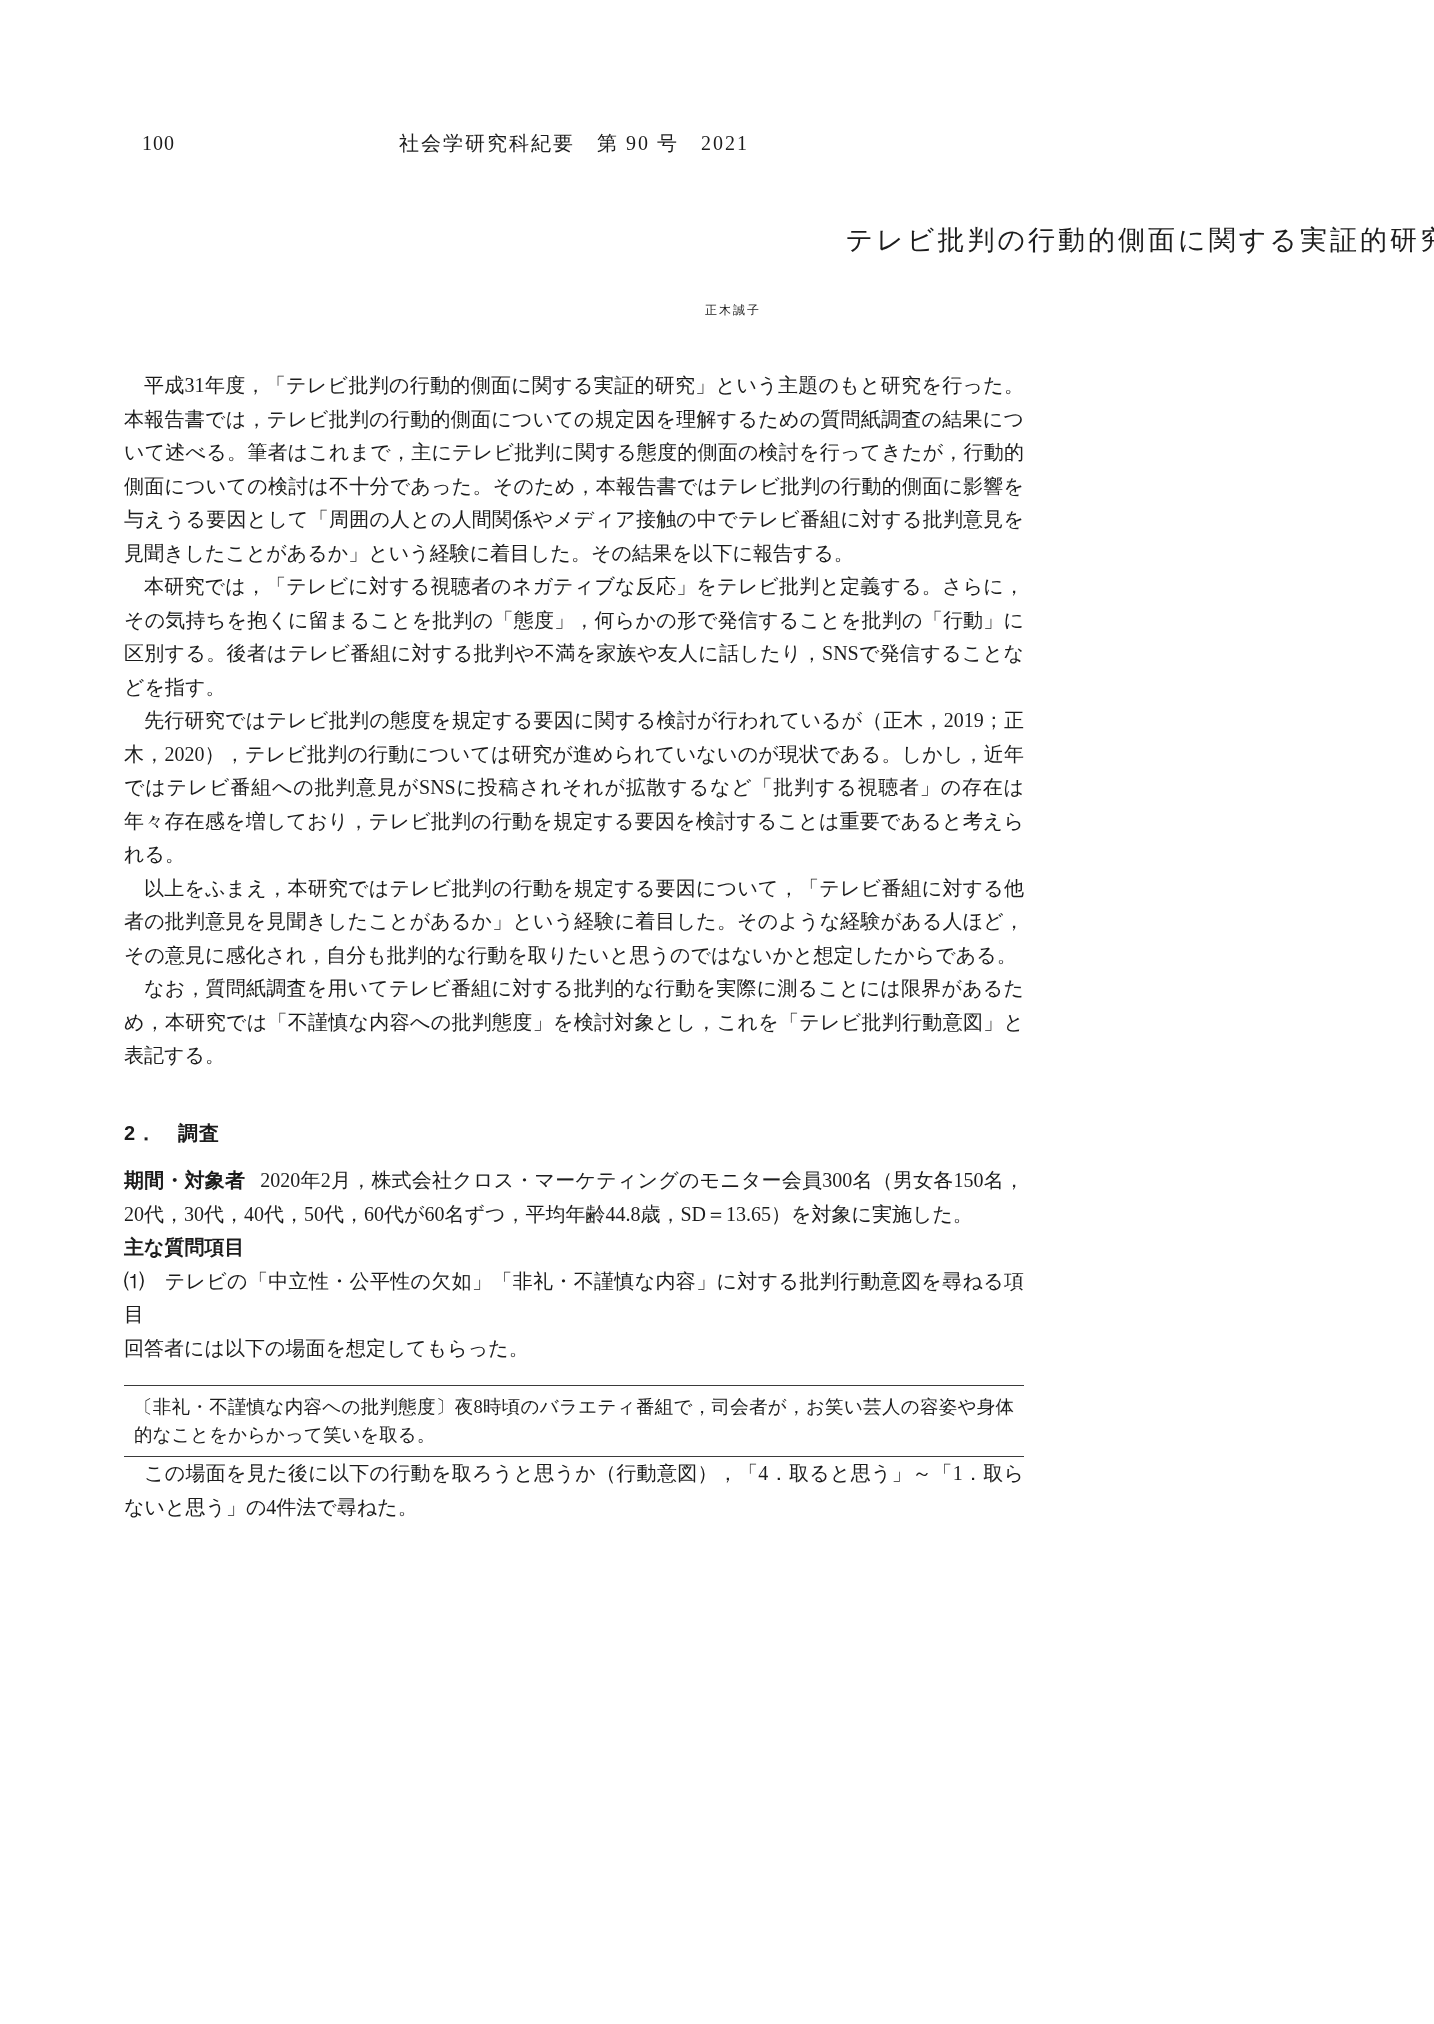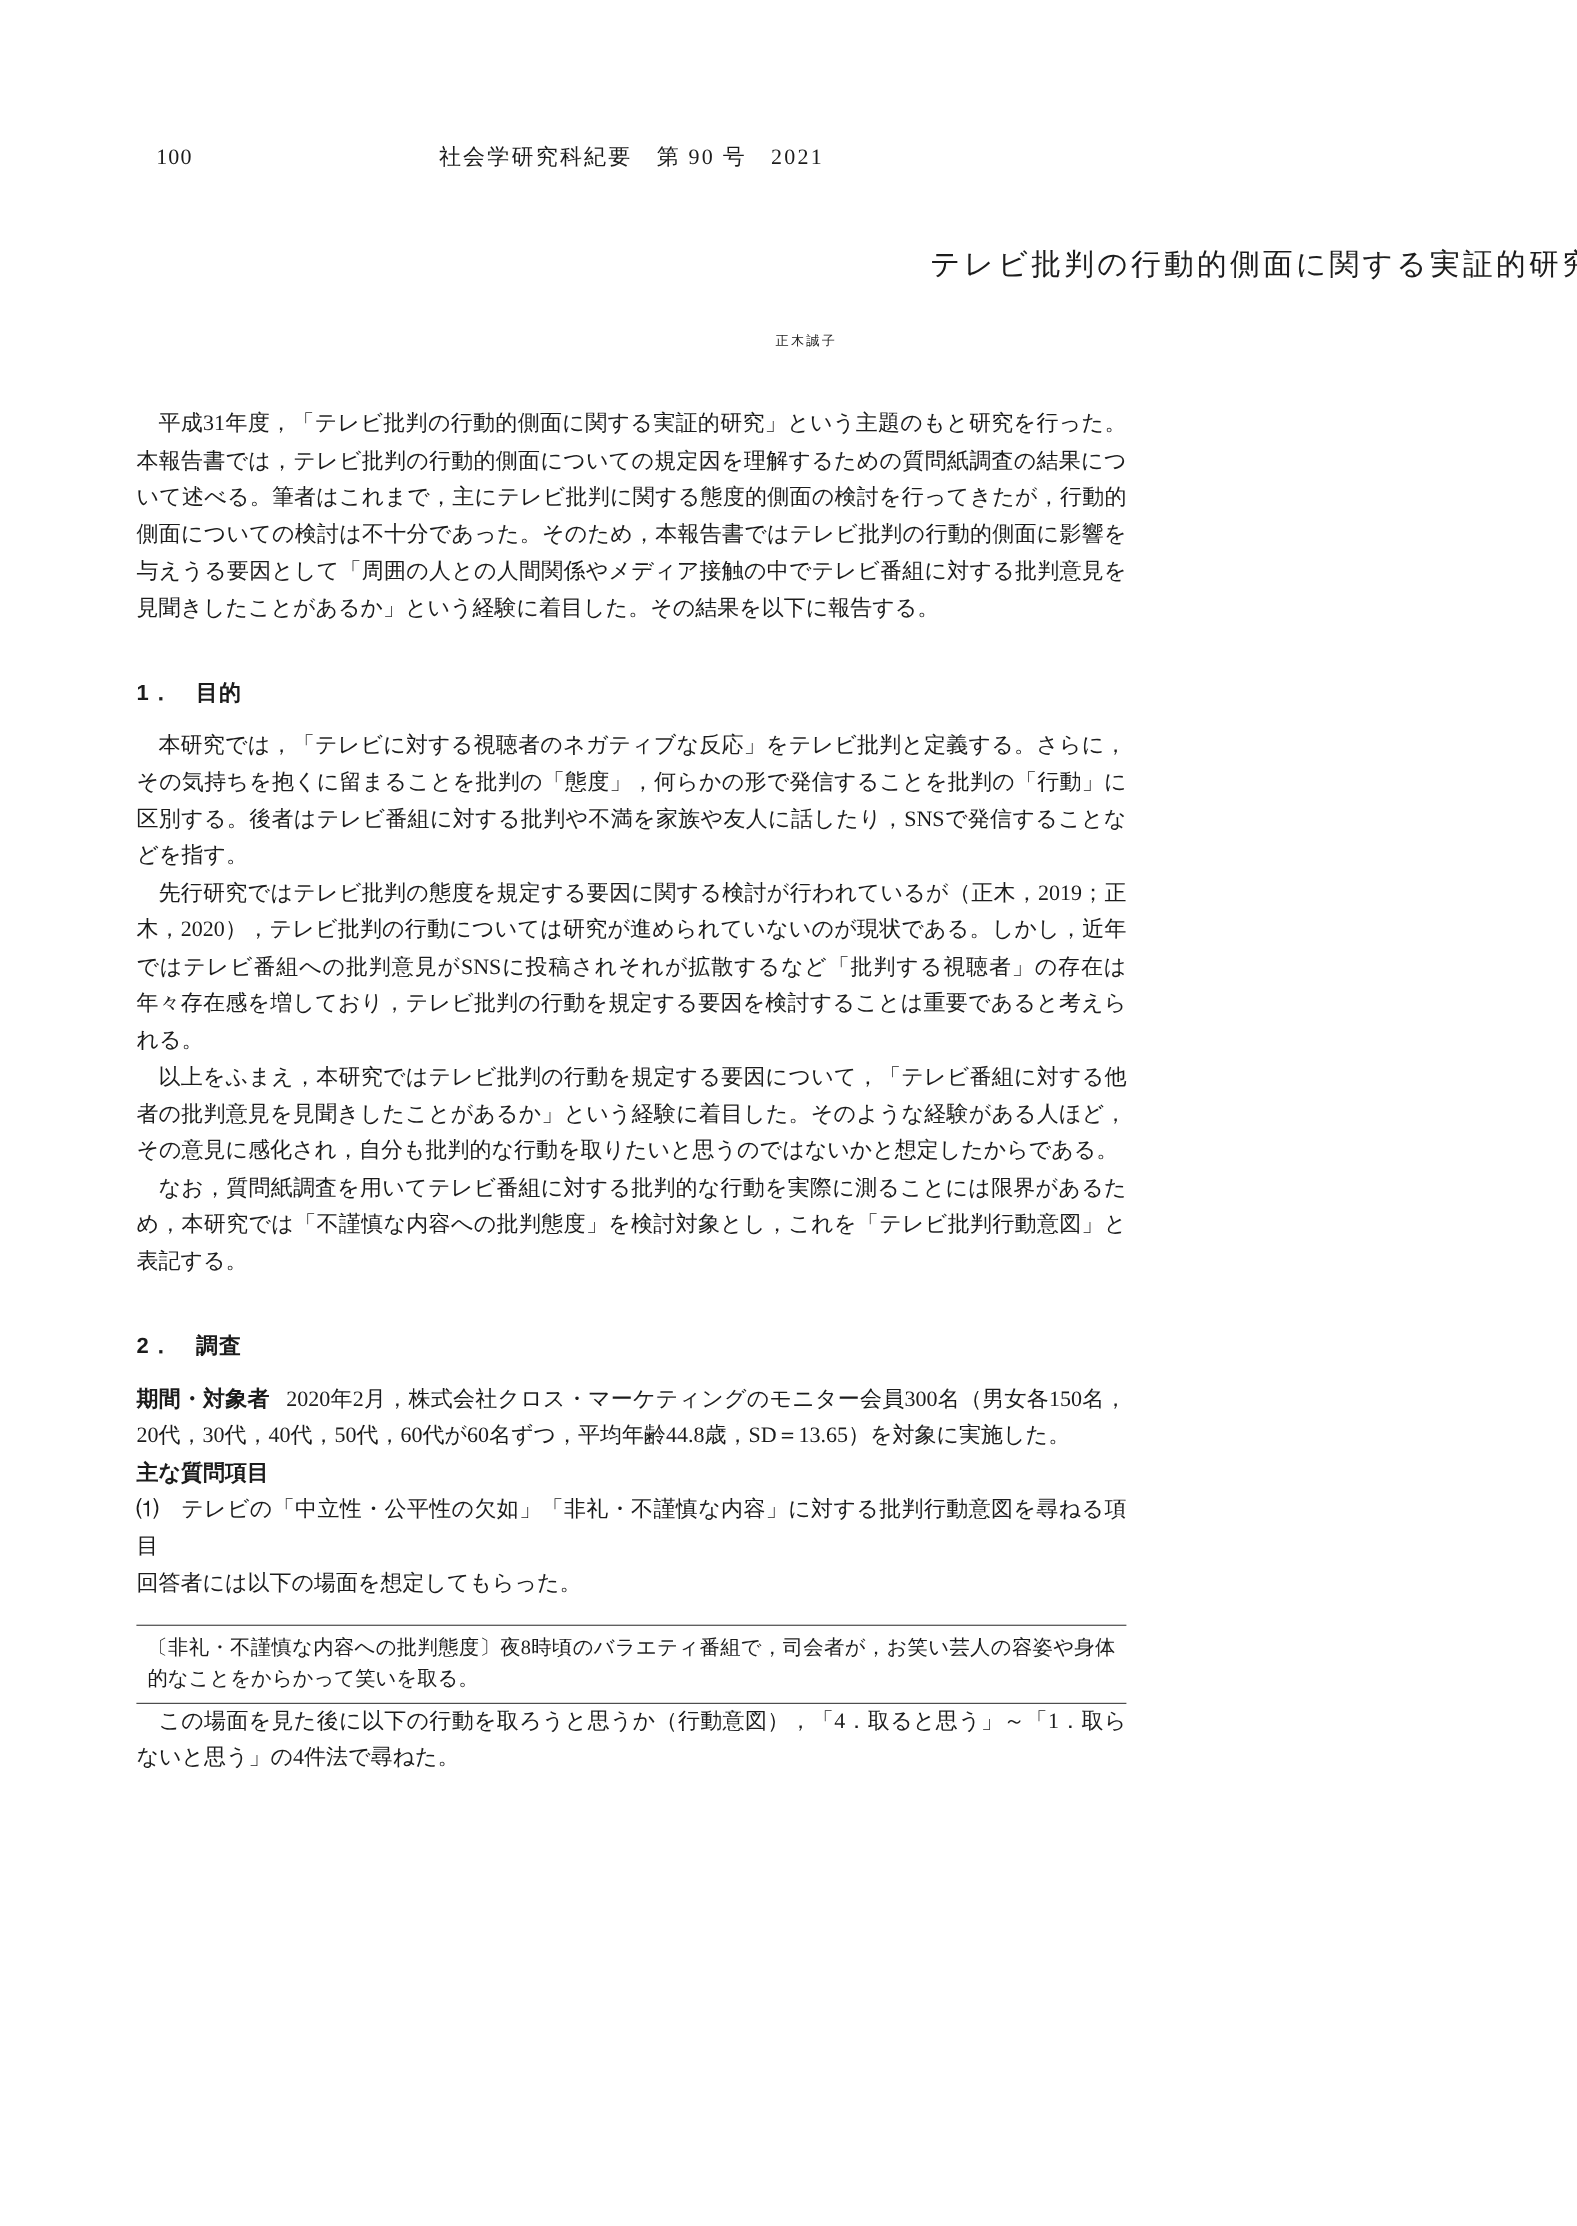--- a/index.html
+++ b/index.html
@@ -117,21 +117,20 @@
     <div class="journal-line">社会学研究科紀要　第 90 号　2021</div>
   </div>
 
   <h1 class="doc-title">テレビ批判の行動的側面に関する実証的研究</h1>
   <div class="doc-author">正木誠子</div>
 
   <div class="content body-text">
 
     <p class="para">平成31年度，「テレビ批判の行動的側面に関する実証的研究」という主題のもと研究を行った。本報告書では，テレビ批判の行動的側面についての規定因を理解するための質問紙調査の結果について述べる。筆者はこれまで，主にテレビ批判に関する態度的側面の検討を行ってきたが，行動的側面についての検討は不十分であった。そのため，本報告書ではテレビ批判の行動的側面に影響を与えうる要因として「周囲の人との人間関係やメディア接触の中でテレビ番組に対する批判意見を見聞きしたことがあるか」という経験に着目した。その結果を以下に報告する。</p>
 
-    <div class="sec-heading">1．　目的</div>
     <p class="para">本研究では，「テレビに対する視聴者のネガティブな反応」をテレビ批判と定義する。さらに，その気持ちを抱くに留まることを批判の「態度」，何らかの形で発信することを批判の「行動」に区別する。後者はテレビ番組に対する批判や不満を家族や友人に話したり，SNSで発信することなどを指す。</p>
     <p class="para">先行研究ではテレビ批判の態度を規定する要因に関する検討が行われているが（正木，2019；正木，2020），テレビ批判の行動については研究が進められていないのが現状である。しかし，近年ではテレビ番組への批判意見がSNSに投稿されそれが拡散するなど「批判する視聴者」の存在は年々存在感を増しており，テレビ批判の行動を規定する要因を検討することは重要であると考えられる。</p>
     <p class="para">以上をふまえ，本研究ではテレビ批判の行動を規定する要因について，「テレビ番組に対する他者の批判意見を見聞きしたことがあるか」という経験に着目した。そのような経験がある人ほど，その意見に感化され，自分も批判的な行動を取りたいと思うのではないかと想定したからである。</p>
     <p class="para">なお，質問紙調査を用いてテレビ番組に対する批判的な行動を実際に測ることには限界があるため，本研究では「不謹慎な内容への批判態度」を検討対象とし，これを「テレビ批判行動意図」と表記する。</p>
 
     <div class="sec-heading">2．　調査</div>
 
     <p class="para-noindent">
       <span class="inline-label">期間・対象者</span><span>2020年2月，株式会社クロス・マーケティングのモニター会員300名（男女各150名，20代，30代，40代，50代，60代が60名ずつ，平均年齢44.8歳，SD＝13.65）を対象に実施した。</span>
     </p>

